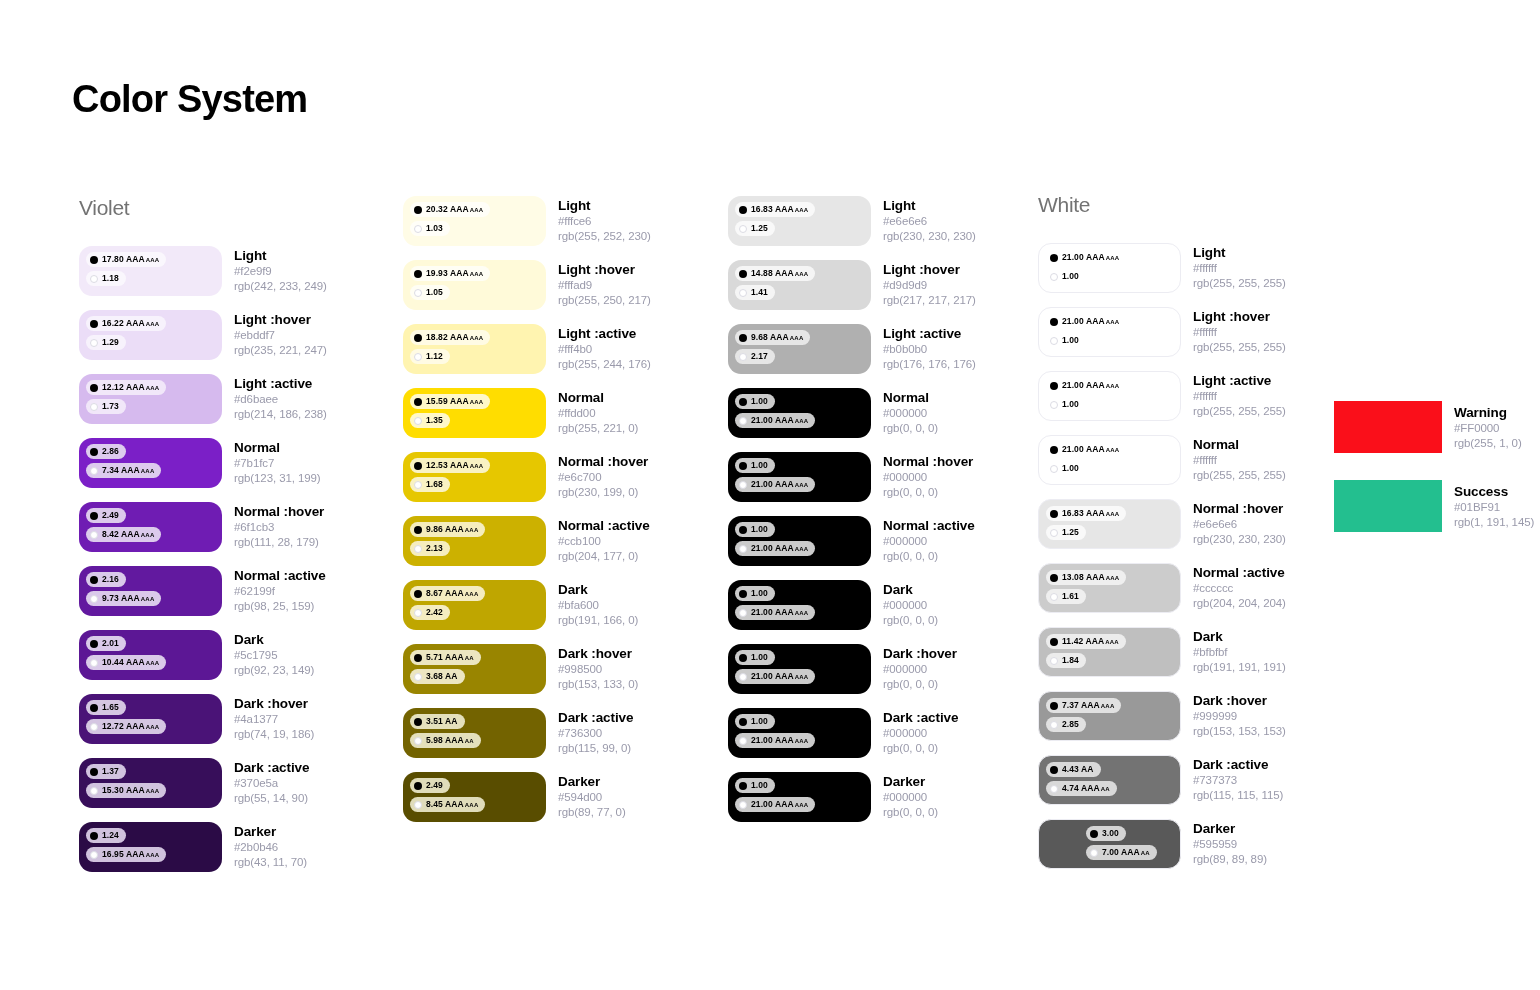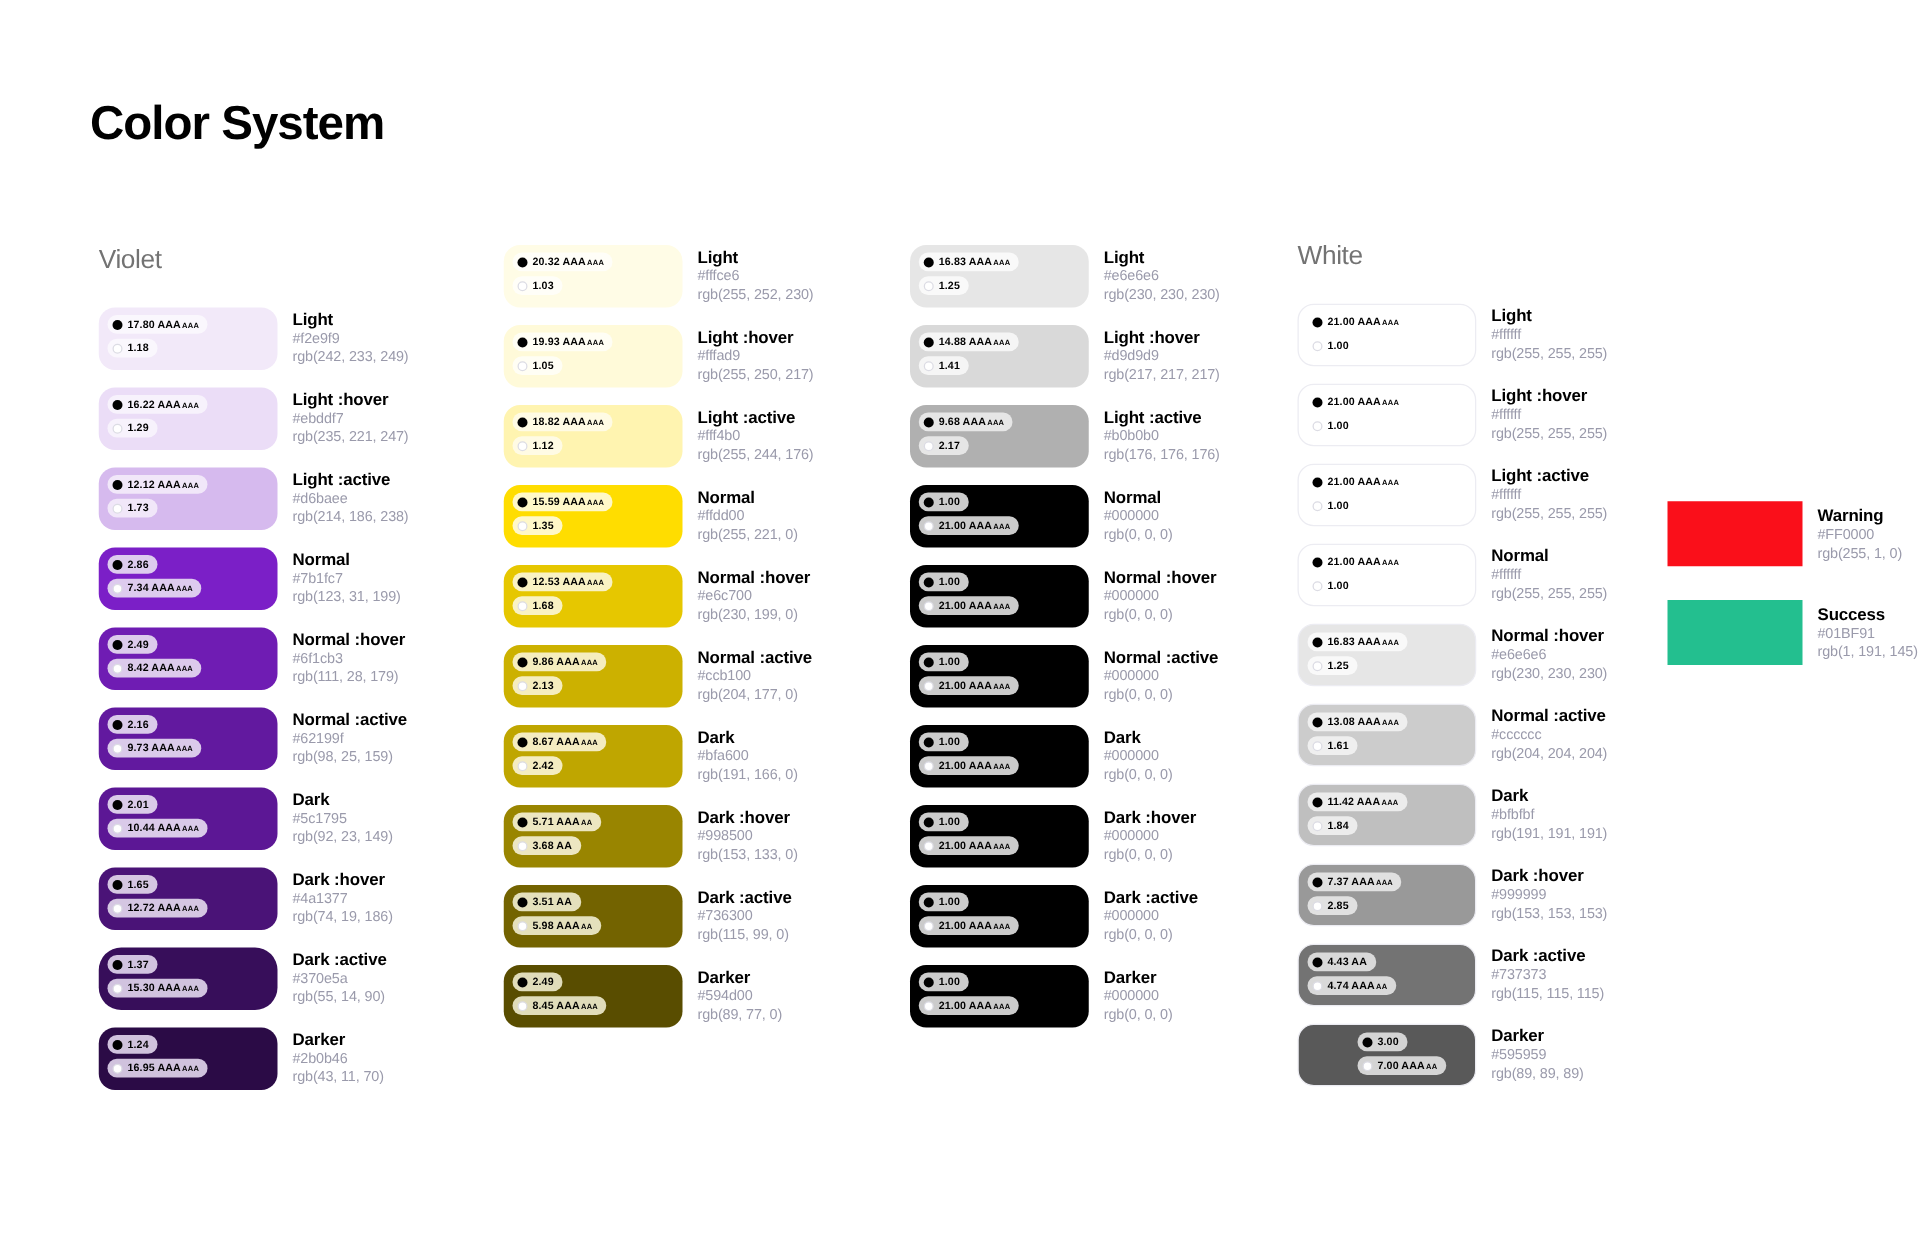--- a/index.html
+++ b/index.html
@@ -292,21 +292,21 @@
               </div>
             </div>
           </div>
           <div class="shade-info">
             <div class="shade-name">Dark :hover</div>
             <div class="shade-hex">#4a1377</div>
             <div class="shade-rgb">rgb(74, 19, 186)</div>
           </div>
         </div>
         <div class="shade-row">
-          <div class="swatch" style="background: rgb(55, 14, 90); border-radius: 18px;">
+          <div class="swatch" style="background: rgb(55, 14, 90);">
             <div class="badge-rows">
               <div class="badge" style="background: rgba(222, 210, 234, 0.92);">
                 <span class="badge-dot dark"></span>
                 <span class="badge-text">1.37</span>
               </div>
               <div class="badge" style="background: rgba(222, 210, 234, 0.92);">
                 <span class="badge-dot light"></span>
                 <span class="badge-text">15.30 AAA<span class="small">AAA</span></span>
               </div>
             </div>

